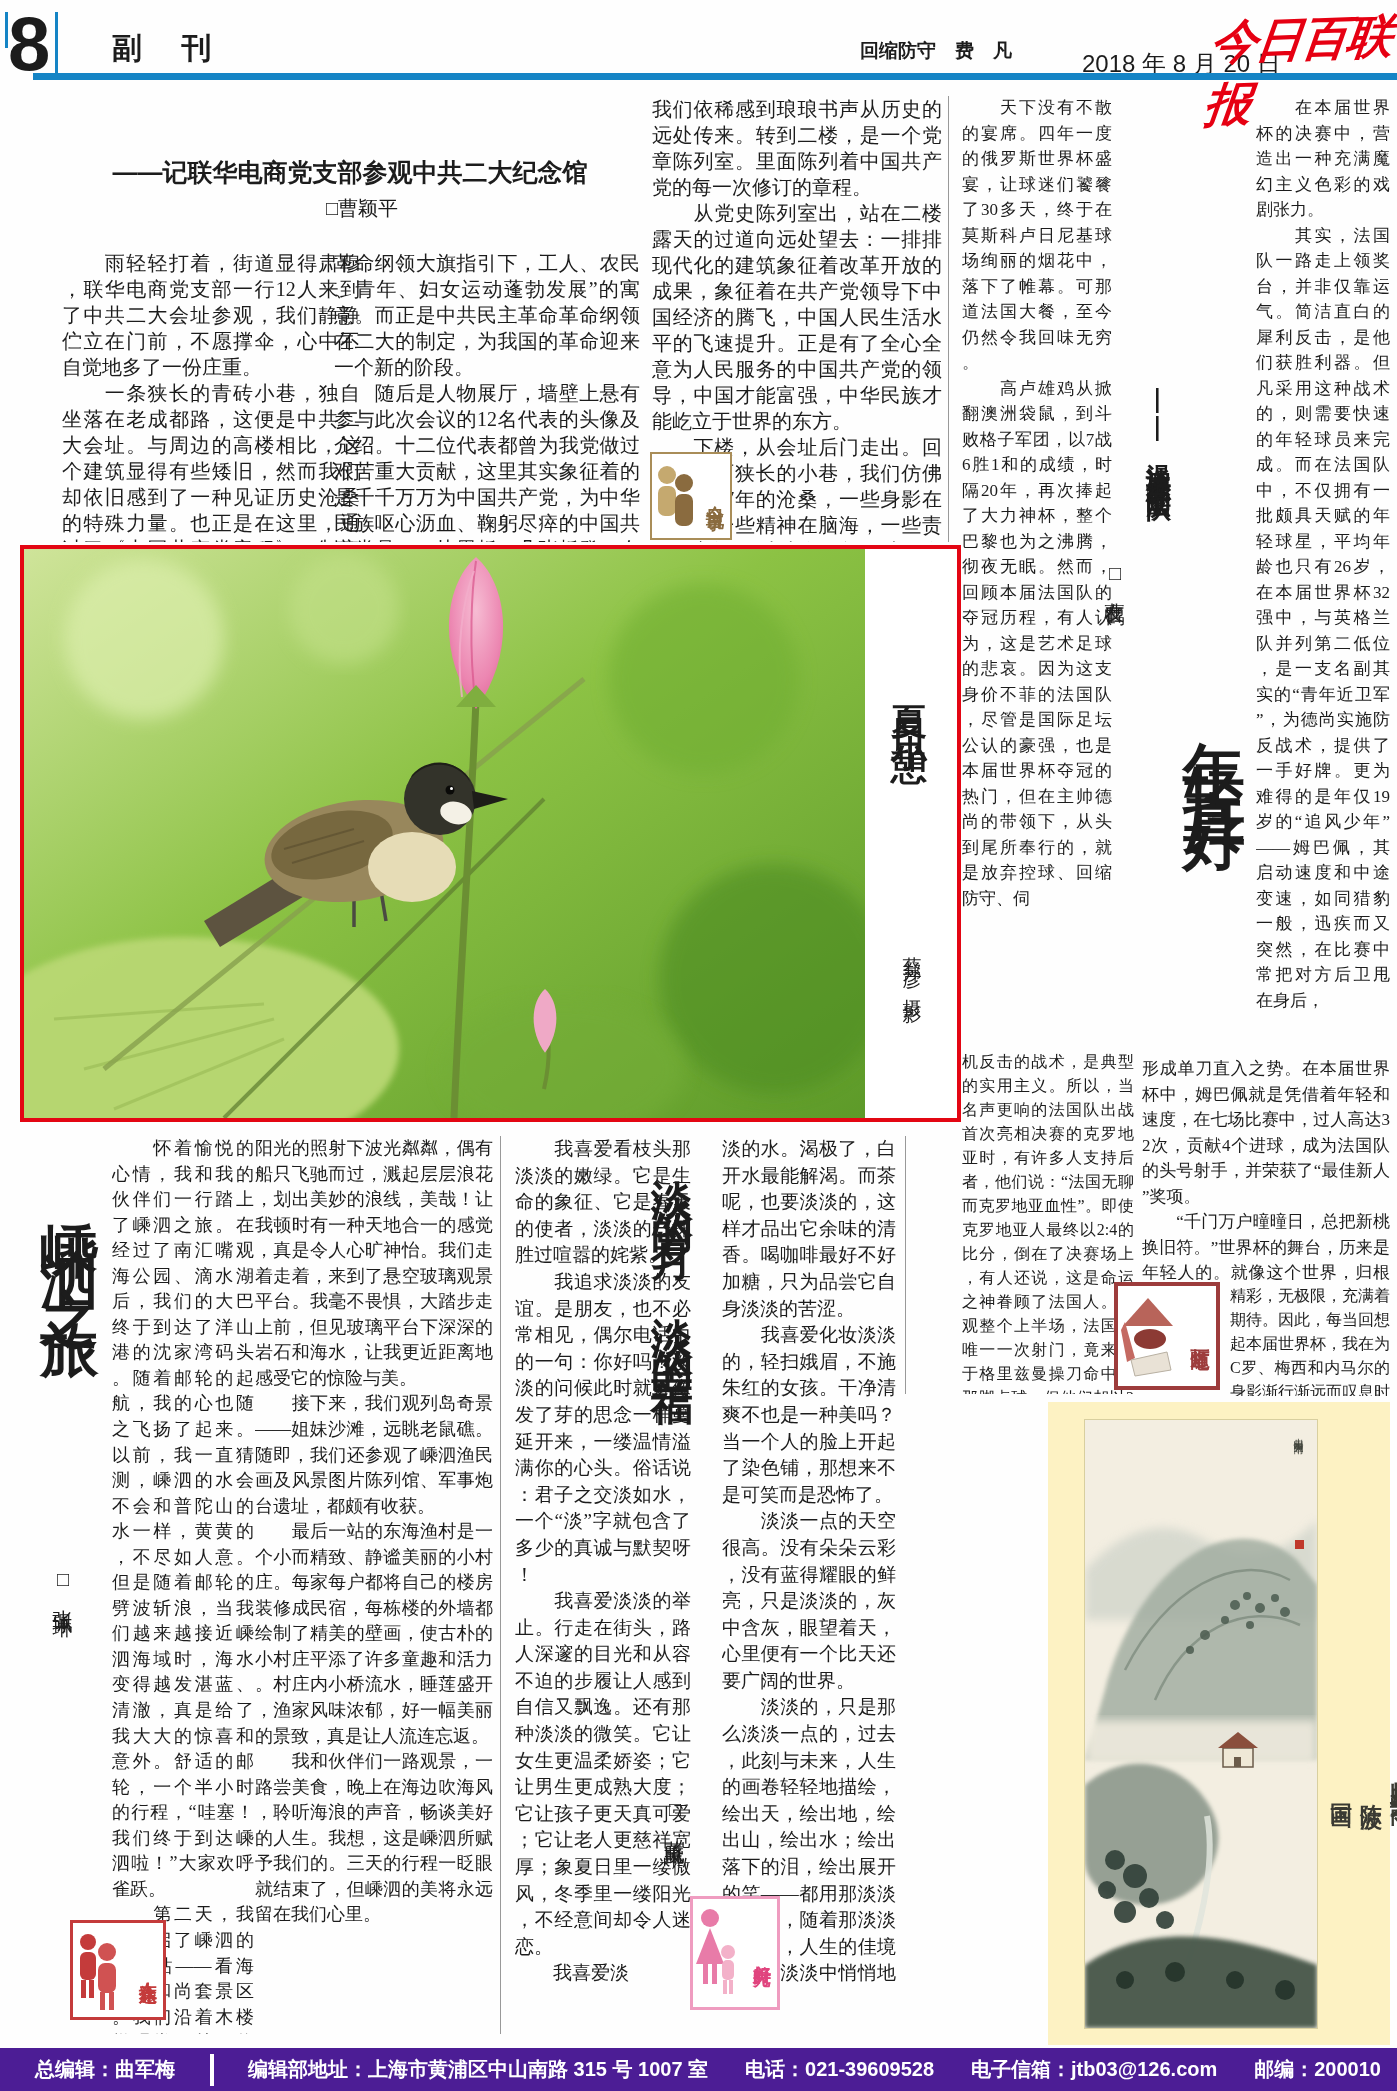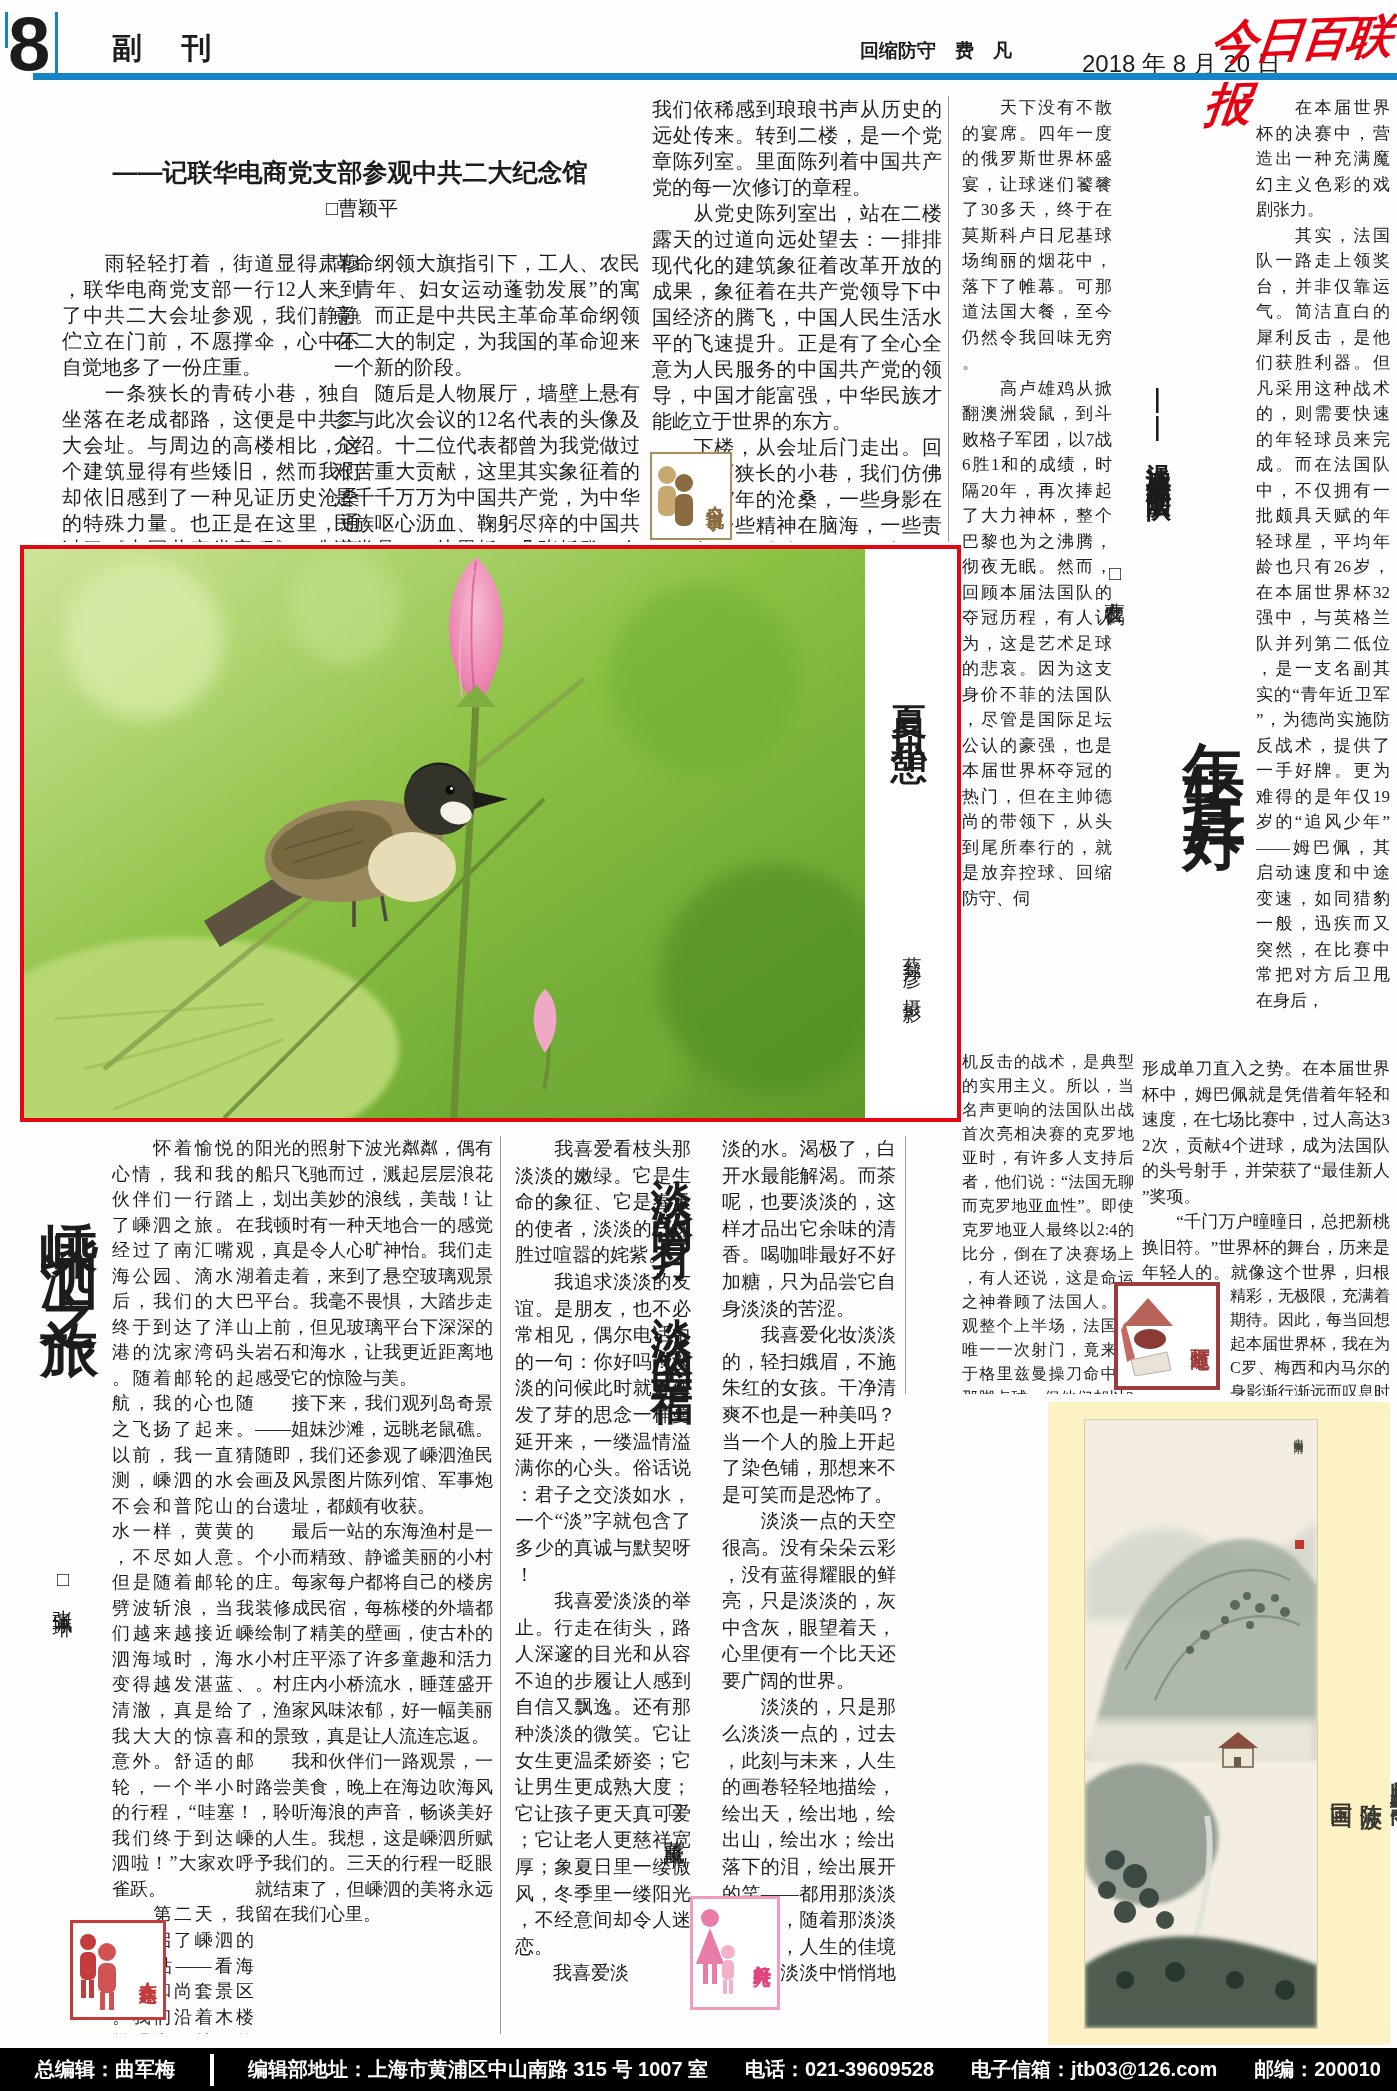--- a/index.html
+++ b/index.html
@@ -59,21 +59,21 @@
   
   #paint-block{left:1048px;top:1402px;width:342px;height:643px;background:#fdf2c3;}
   #paint-img{left:1085px;top:1420px;width:232px;height:608px;overflow:hidden;box-shadow:0 0 0 1px #d8cf9f;}
   #paint-caption{left:1326px;top:1760px;font-size:22px;font-weight:bold;color:#3a3a33;letter-spacing:4px;}
   #paint-caption span{display:block;}
   #paint-artist{margin-top:26px;}
   #paint-medium{margin-top:26px;}
   #paint-inscription{left:1293px;top:1430px;font-size:10px;color:#41443c;letter-spacing:1px;line-height:1.1;}
   #paint-seal{left:1295px;top:1540px;width:9px;height:9px;background:#c0392b;}
   
-  #footer{left:0;top:2048px;width:1397px;height:43px;background:#000000;color:#fff;display:flex;align-items:center;
+  #footer{left:0;top:2048px;width:1397px;height:43px;background:#4c1d95;color:#fff;display:flex;align-items:center;
           font-family:"Liberation Sans",sans-serif;font-weight:bold;font-size:20px;}
   #footer .cell-left{flex:0 0 210px;text-align:center;}
   #footer .fdiv{flex:0 0 4px;height:32px;background:#fff;}
   #footer .cell-right{flex:1 1 auto;display:flex;justify-content:space-between;padding:0 16px 0 34px;}
 </style>
 </head>
 <body>
 
 <div id="page">
 

